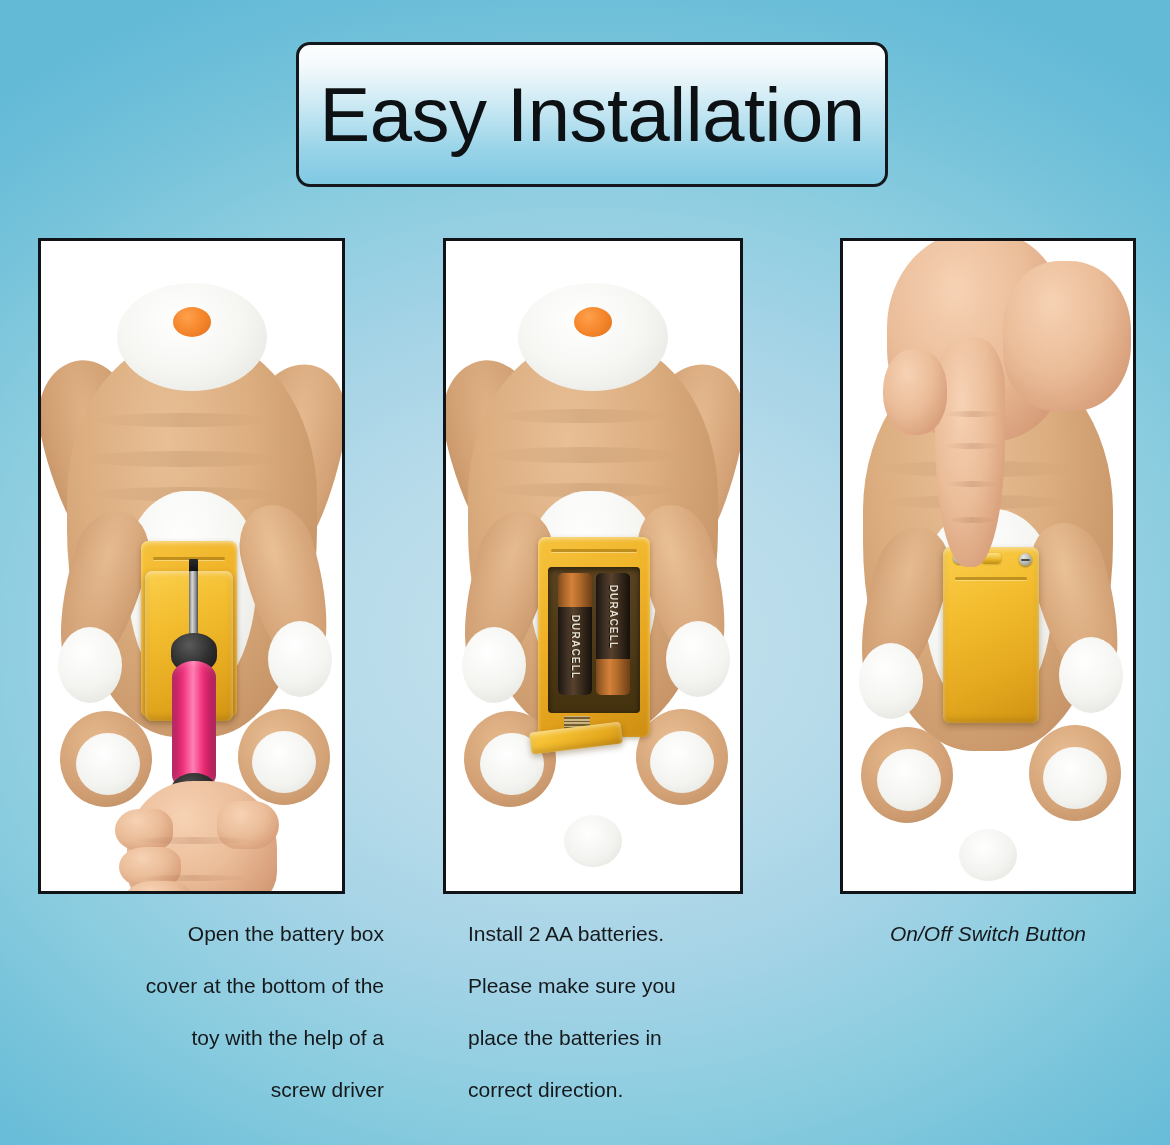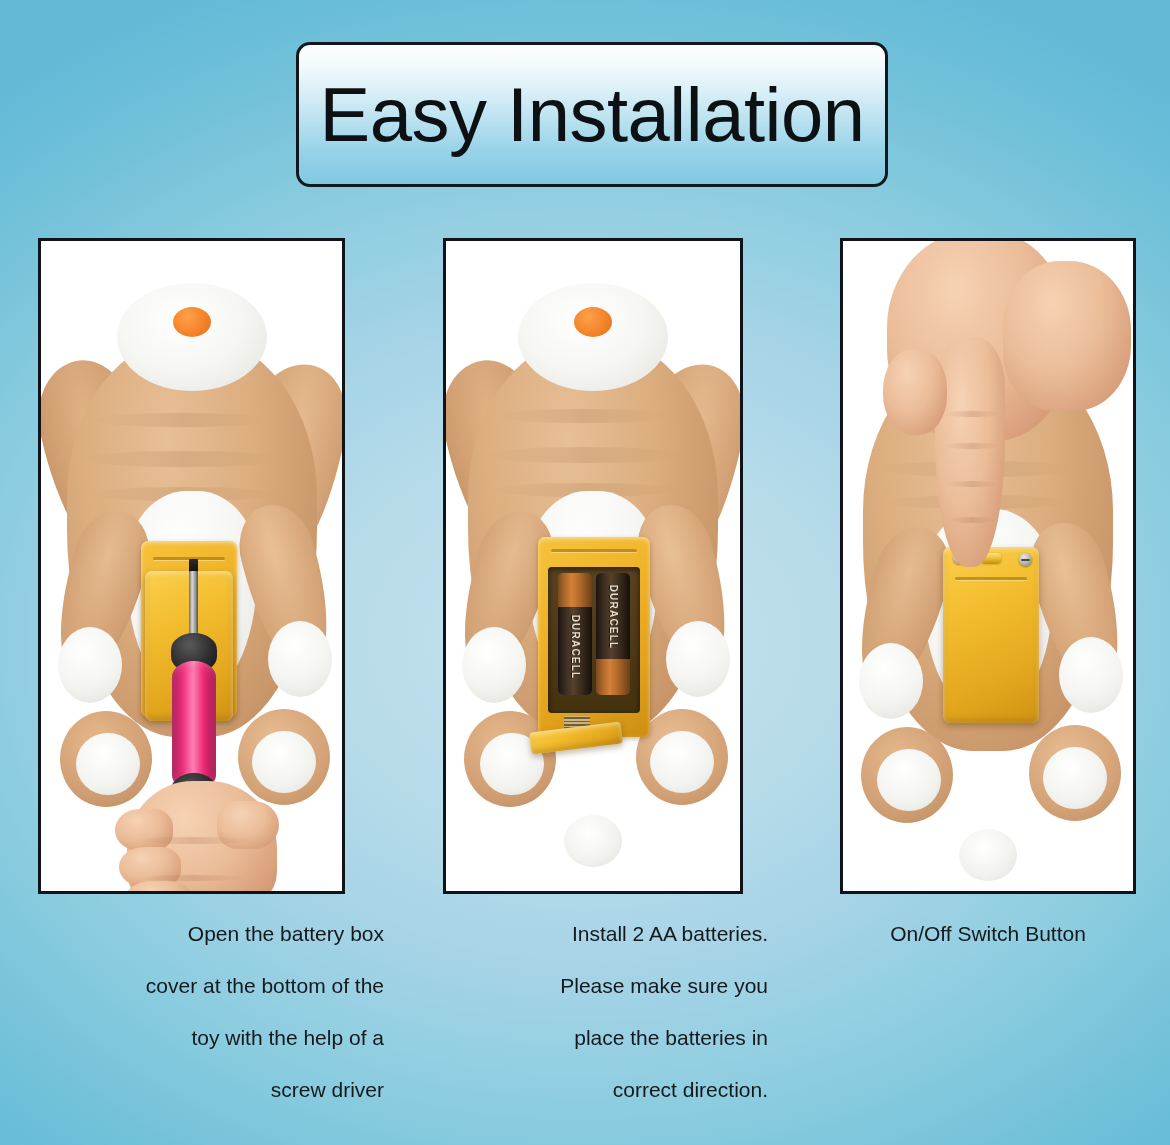--- a/index.html
+++ b/index.html
@@ -327,22 +327,22 @@
 
   
   .caption {
     position: absolute;
     color: #15191c;
     font-size: 21px;
     line-height: 52px;
     white-space: pre-line;
   }
   .cap-1 { left: 54px;  top: 908px; width: 330px; text-align: right; }
-  .cap-2 { left: 468px; top: 908px; width: 300px; text-align: right; }
-  .cap-3 { left: 840px; top: 908px; width: 296px; text-align: center; }
+  .cap-2 { left: 468px; top: 908px; width: 300px; text-align: left; }
+  .cap-3 { left: 840px; top: 908px; width: 296px; text-align: center; font-style: italic; }
 </style>
 </head>
 <body>
 
 <div id="page">
 
   <div class="banner">
     <div class="banner-title">Easy Installation</div>
   </div>
 

